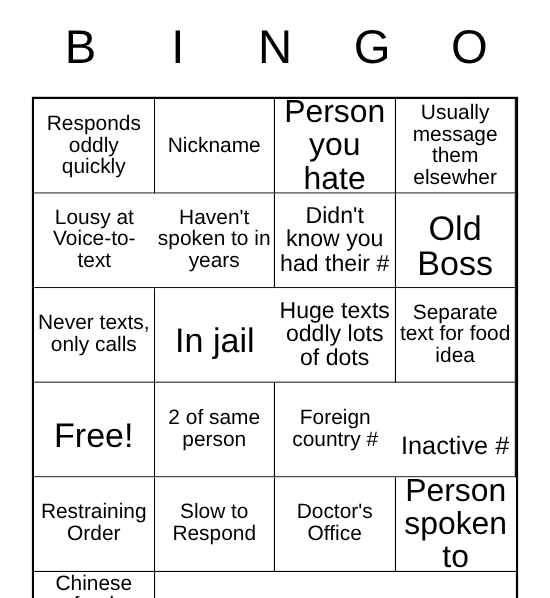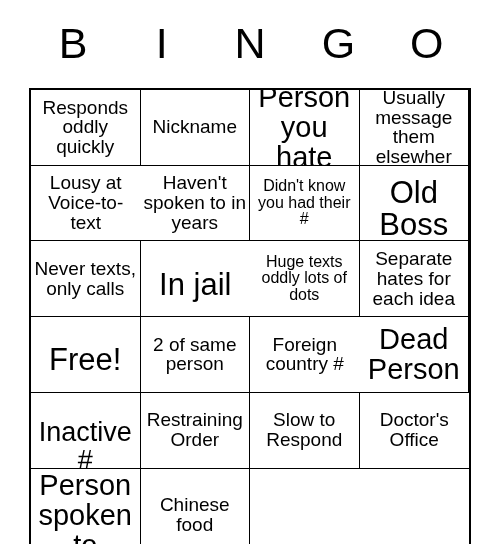--- a/index.html
+++ b/index.html
@@ -72,23 +72,23 @@
     display: block;
     width: 100%;
     line-height: 1.04;
     word-break: normal;
     overflow-wrap: break-word;
     hyphens: none;
   }
   
   .fs-xxl .cell-text { font-size: 31px; margin-top: 12px; }
   .fs-xl  .cell-text { font-size: 29px; }
-  .fs-l   .cell-text { font-size: 27px; margin-top: 32px; }
+  .fs-l   .cell-text { font-size: 23px; margin-top: 32px; }
   .fs-m   .cell-text { font-size: 19px; }
-  .fs-s   .cell-text { font-size: 16px; }
+  .fs-s   .cell-text { font-size: 21px; }
   .fs-xs  .cell-text { font-size: 19px; }
 </style>
 </head>
 <body>
 
 <div id="card">
 
   <div id="header-row">
     <div class="header-letter">B</div>
     <div class="header-letter">I</div>
@@ -127,35 +127,32 @@
         <span class="cell-text">Never texts, only calls</span>
       </div>
     <div class="cell fs-xxl">
         <span class="cell-text">In jail</span>
       </div>
 
     <div class="cell fs-s">
         <span class="cell-text">Huge texts oddly lots of dots</span>
       </div>
     <div class="cell fs-m">
-        <span class="cell-text">Separate hates for each idea</span>
+        <span class="cell-text">Separate text for food idea</span>
       </div>
     <div class="cell fs-xxl">
         <span class="cell-text">Free!</span>
       </div>
     <div class="cell fs-m">
         <span class="cell-text">2 of same person</span>
       </div>
     <div class="cell fs-m">
         <span class="cell-text">Foreign country #</span>
       </div>
 
-    <div class="cell fs-xl">
-        <span class="cell-text">Dead Person</span>
-      </div>
     <div class="cell fs-l">
         <span class="cell-text">Inactive #</span>
       </div>
     <div class="cell fs-xs">
         <span class="cell-text">Restraining Order</span>
       </div>
 
     <div class="cell fs-m">
         <span class="cell-text">Slow to Respond</span>
       </div>

